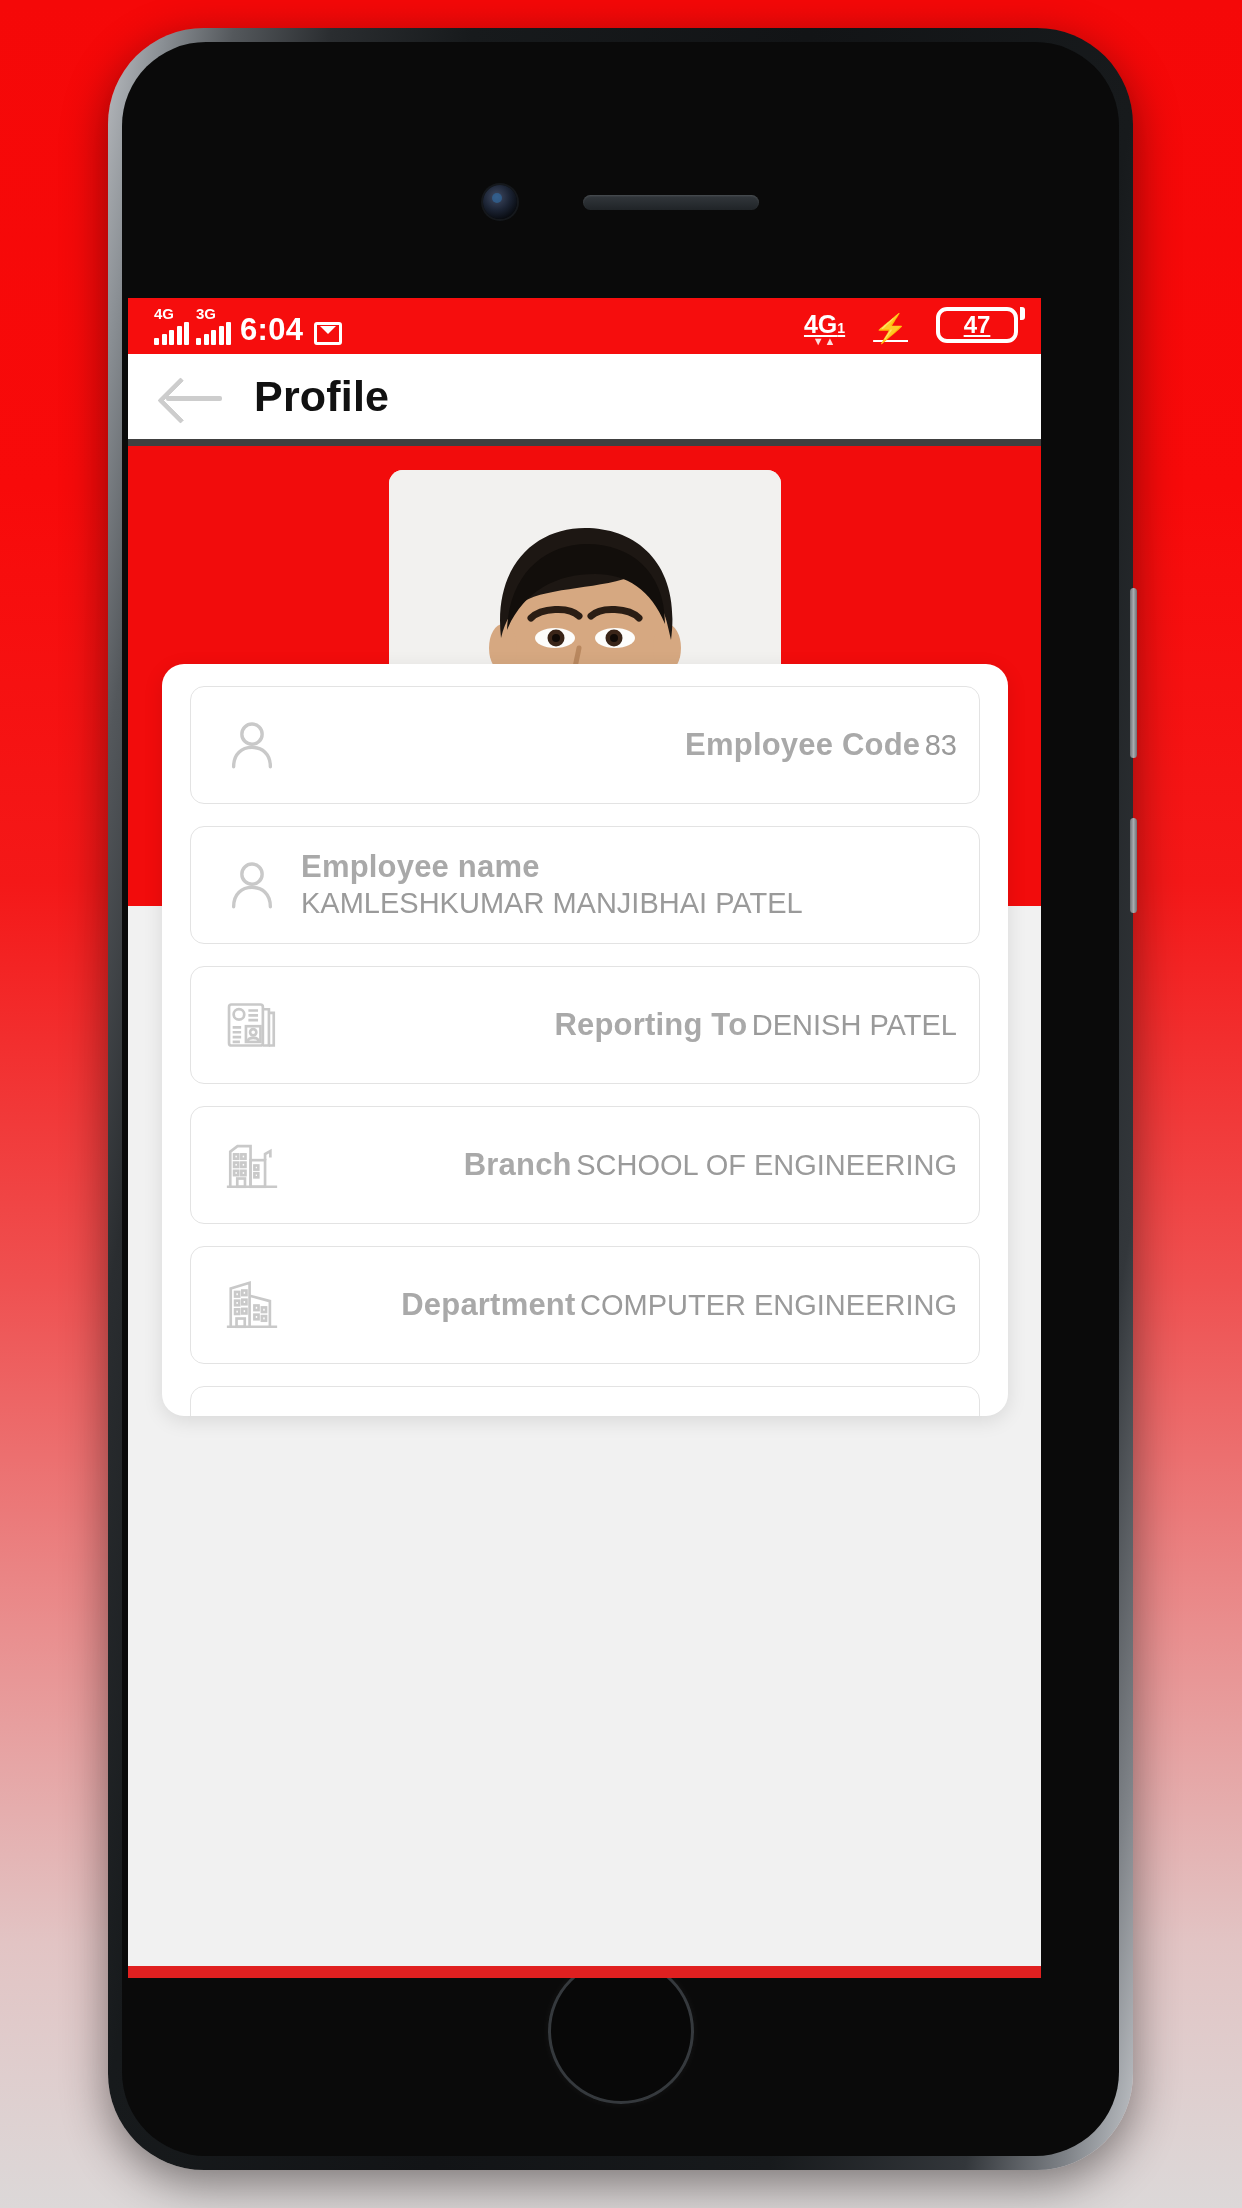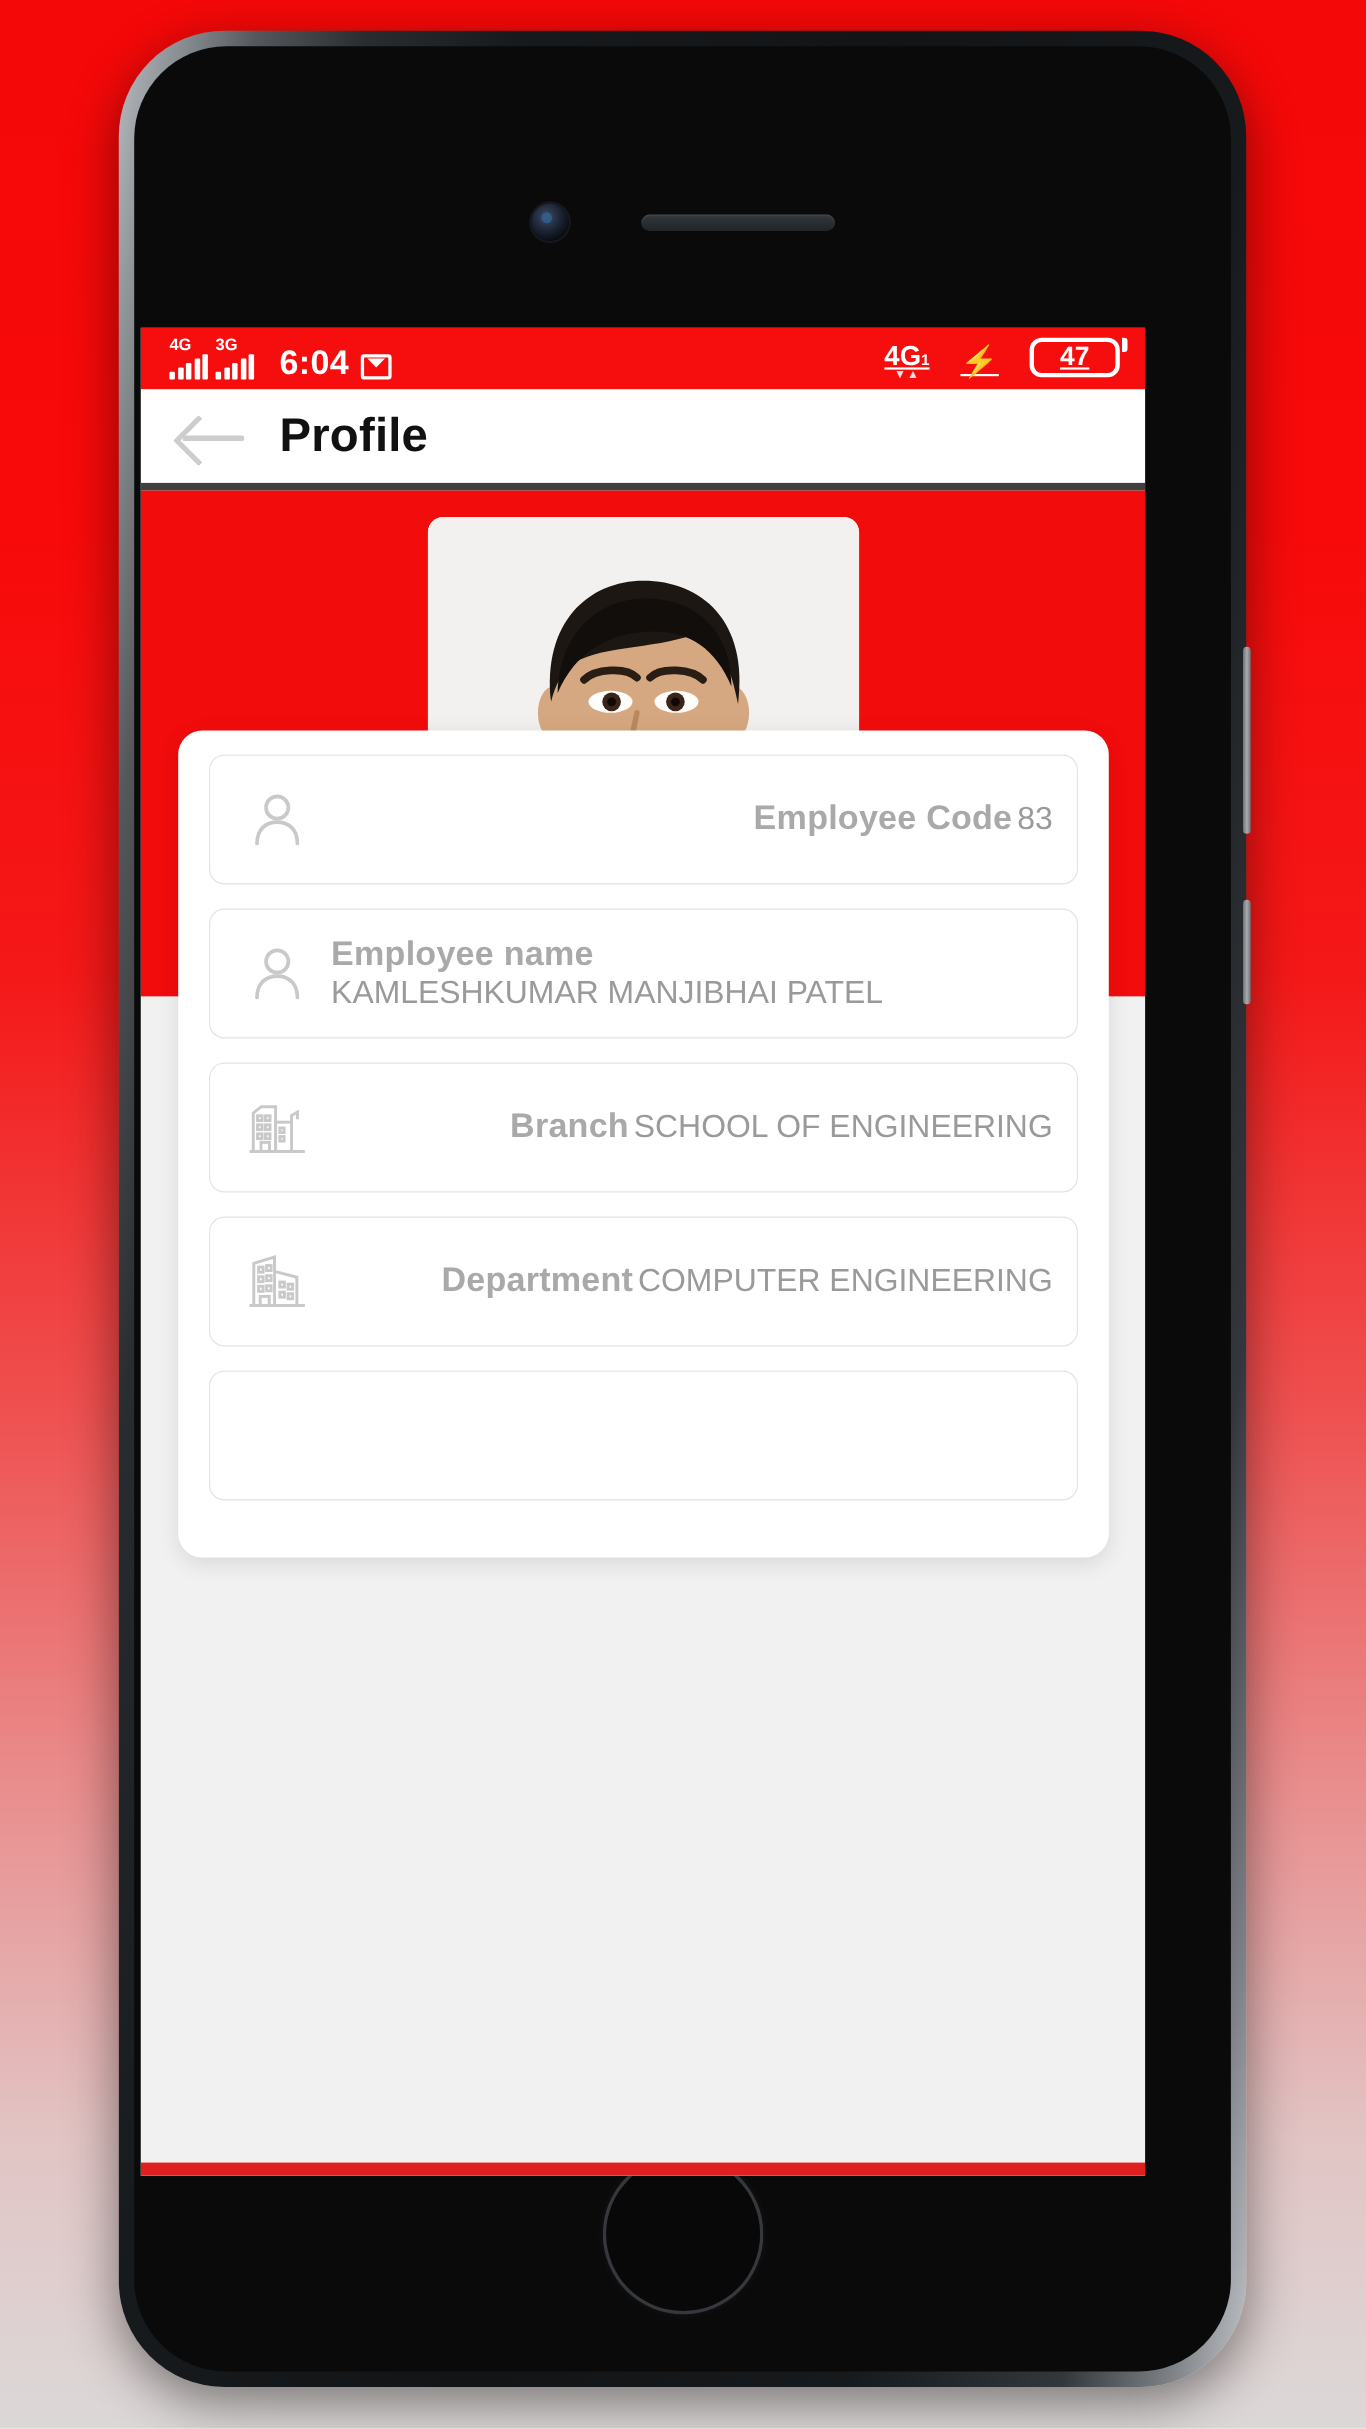--- a/index.html
+++ b/index.html
@@ -105,21 +105,21 @@
     font-size: 15px; font-weight: bold; line-height: 1;
   }
   .bars { display: flex; align-items: flex-end; gap: 2.5px; }
   .bars i { display:block; width: 5px; background: #fff; border-radius: 1px; }
   .bars i:nth-child(1){height:7px}
   .bars i:nth-child(2){height:11px}
   .bars i:nth-child(3){height:15px}
   .bars i:nth-child(4){height:19px}
   .bars i:nth-child(5){height:23px}
 
-  .clock { font-size: 31px; font-weight: bold; line-height: 1; letter-spacing: .3px; margin-left:16px;}
+  .clock { font-size: 31px; font-weight: bold; line-height: 1; letter-spacing: .3px; margin-left:2px;}
   .mail-icon {
     width: 28px; height: 23px; border: 3px solid #fff; border-radius: 3px;
     position: relative; margin-left: 4px;
   }
   .mail-icon::after{
     content:""; position:absolute; left:50%; top:1px; transform:translateX(-50%);
     width:0;height:0;border-left:8px solid transparent;border-right:8px solid transparent;
     border-top:8px solid #fff;
   }
   .sb-right { gap: 28px; text-decoration: underline; }
@@ -357,20 +357,39 @@
                   <circle cx="12" cy="7.5" r="4.2"></circle>
                     <path d="M4.4 21 C4.4 15.6 7.8 13 12 13 C16.2 13 19.6 15.6 19.6 21"></path>
                 </svg>
               </span>
               <span class="txt">
                 <span class="flabel">Employee name</span>
                 <span class="fvalue">KAMLESHKUMAR MANJIBHAI PATEL</span>
               </span>
             </div>
 
+            <div class="field">
+              <span class="ico">
+                <svg viewBox="0 0 24 24" fill="none" stroke="currentColor" stroke-width="1.1">
+                  <rect x="2.5" y="3.5" width="14" height="17" rx="1"></rect>
+                  <path d="M16.5 5.5 H19 V20.5 H16.5"></path>
+                    <path d="M19 7 H21 V20.5 H19"></path>
+                  <circle cx="6.6" cy="7.6" r="2.2"></circle>
+                  <path d="M10.5 6 H14.5 M10.5 8 H14.5 M10.5 10 H14.5"></path>
+                  <rect x="9.5" y="12.5" width="6" height="6.5"></rect>
+                  <circle cx="12.5" cy="15" r="1.3"></circle>
+                    <path d="M10.3 18.6 C10.6 16.9 14.4 16.9 14.7 18.6"></path>
+                  <path d="M4 13 H7.5 M4 15 H7.5 M4 17 H7.5 M4 19 H7"></path>
+                </svg>
+              </span>
+              <span class="txt">
+                <span class="flabel">Reporting To</span>
+                <span class="fvalue">DENISH  PATEL</span>
+              </span>
+            </div>
 
             <div class="field">
               <span class="ico">
                 <svg viewBox="0 0 24 24" fill="none" stroke="currentColor" stroke-width="1.1">
                   <path d="M3 21 V6.5 L6 4.2 H11.4 V21"></path>
                   <rect x="11.4" y="10" width="6" height="11"></rect>
                   <path d="M17.4 10 V7.5 L19.6 6.2 V8.9"></path>
                   <path d="M1.6 21 H22.4"></path>
                   <rect x="4.6" y="7.6" width="1.7" height="1.8"></rect>
                     <rect x="7.6" y="7.6" width="1.7" height="1.8"></rect>

